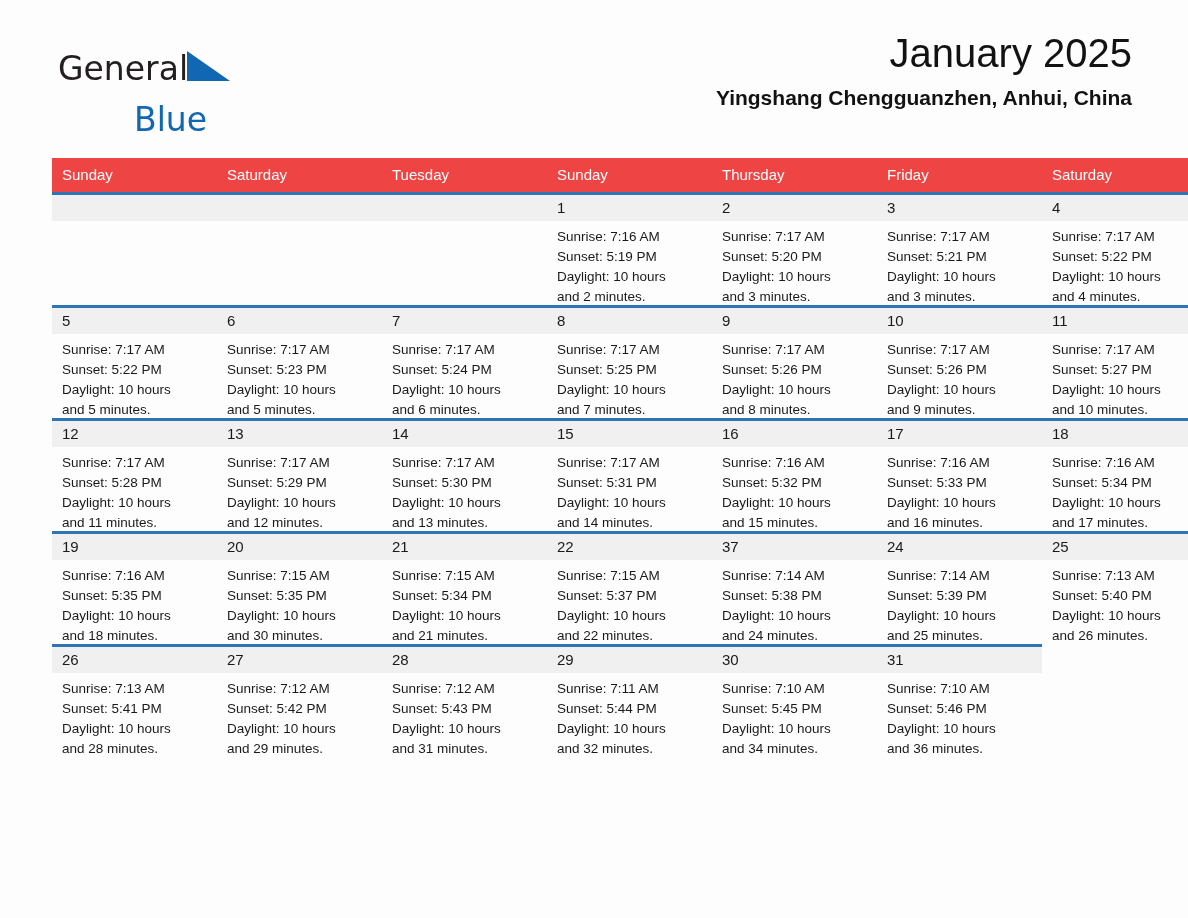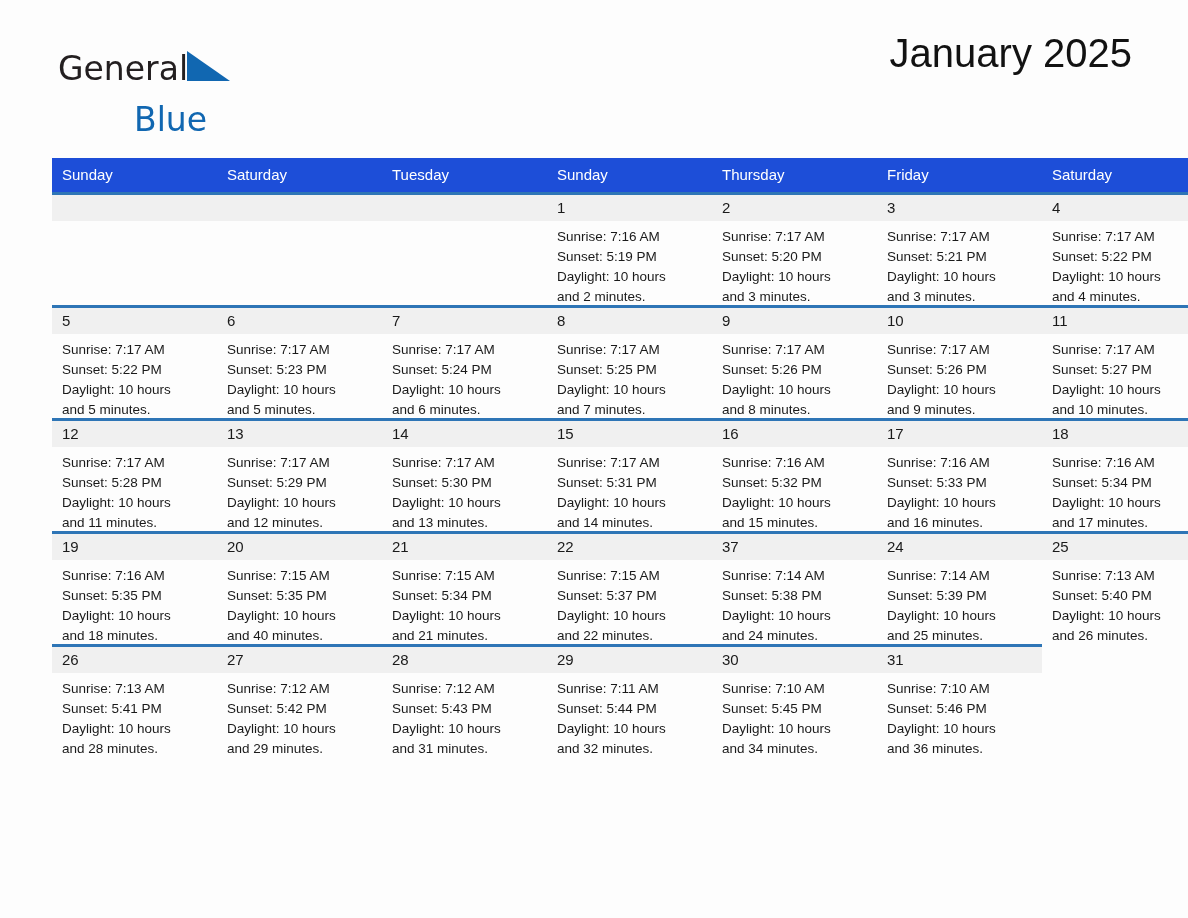--- a/index.html
+++ b/index.html
@@ -92,21 +92,21 @@
   
   .calendar {
     position: absolute;
     left: 52px;
     top: 158px;
     width: 1085px;
     border-collapse: collapse;
     table-layout: fixed;
   }
   .calendar th {
-    background: #1d4ed8;
+    background: #ef4444;
     color: #ffffff;
     font-size: 15px;
     font-weight: 400;
     text-align: left;
     padding: 8px 0 9px 10px;
     border: none;
     width: 155px;
   }
   .calendar td {
     vertical-align: top;
@@ -160,20 +160,21 @@
   <div class="header">
     <div class="logo">
       <span class="logo-row1">
         <span class="logo-general">General</span><span class="logo-tri"></span>
       </span>
       <span class="logo-row2">Blue</span>
     </div>
 
     <div class="title-block">
       <div class="cal-title">January 2025</div>
+      <div class="cal-subtitle">Yingshang Chengguanzhen, Anhui, China</div>
     </div>
   </div>
 
   <table class="calendar">
     <thead>
       <tr>
         <th>Sunday</th>
         <th>Saturday</th>
         <th>Tuesday</th>
         <th>Sunday</th>
@@ -414,21 +415,21 @@
               </div>
             </div>
           </td>
           <td>
             <div class="cell-inner filled">
               <div class="daynum">20</div>
               <div class="details">
                 <div>Sunrise: 7:15 AM</div>
                 <div>Sunset: 5:35 PM</div>
                 <div>Daylight: 10 hours</div>
-                <div>and 40 minutes.</div>
+                <div>and 30 minutes.</div>
               </div>
             </div>
           </td>
           <td>
             <div class="cell-inner filled">
               <div class="daynum">21</div>
               <div class="details">
                 <div>Sunrise: 7:15 AM</div>
                 <div>Sunset: 5:34 PM</div>
                 <div>Daylight: 10 hours</div>

